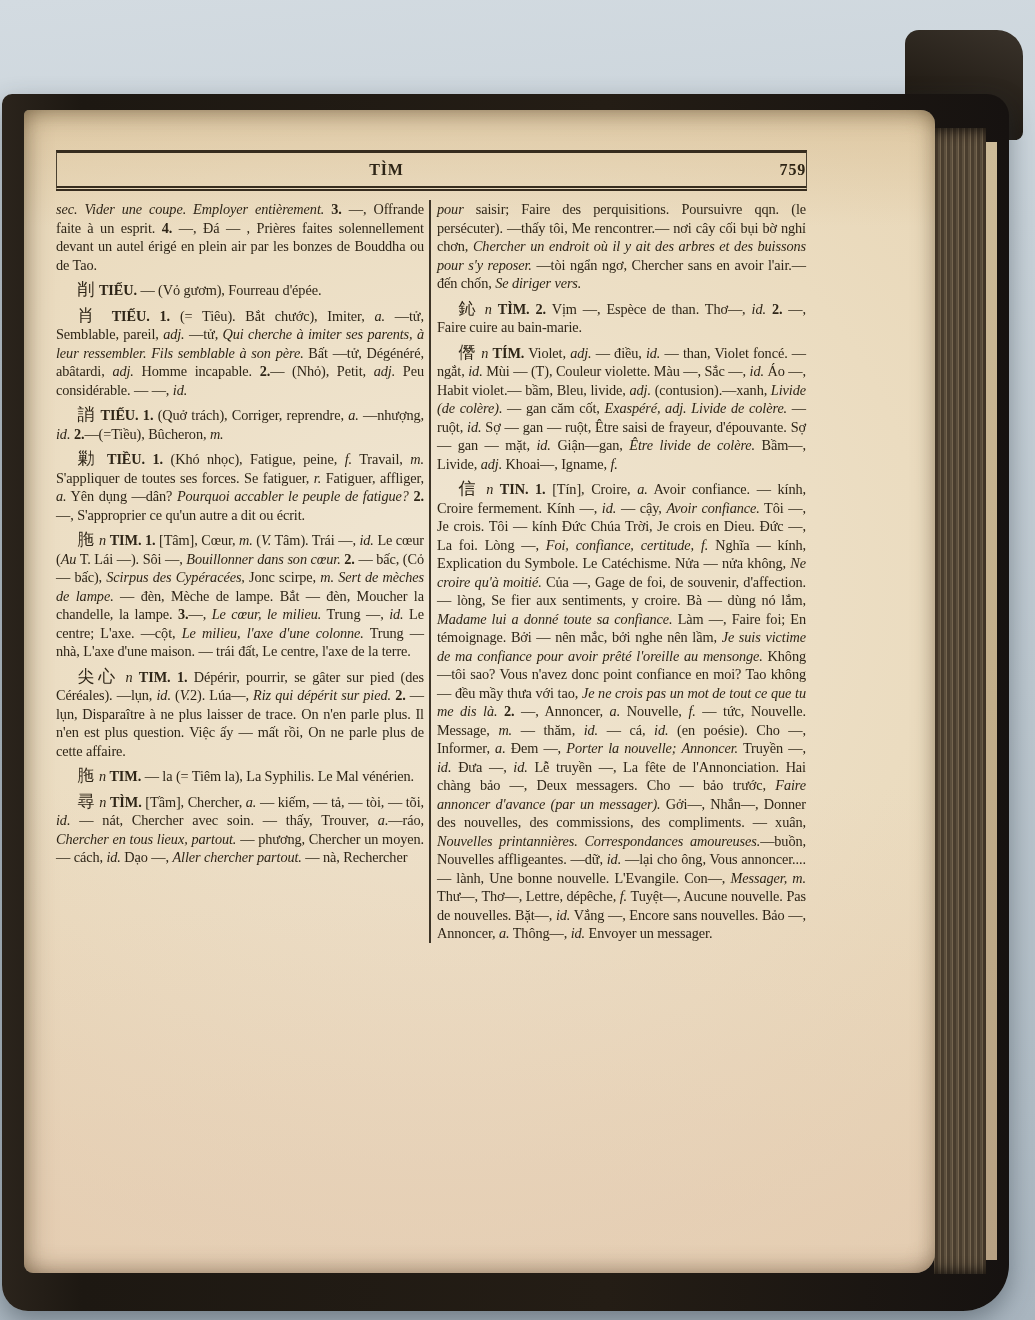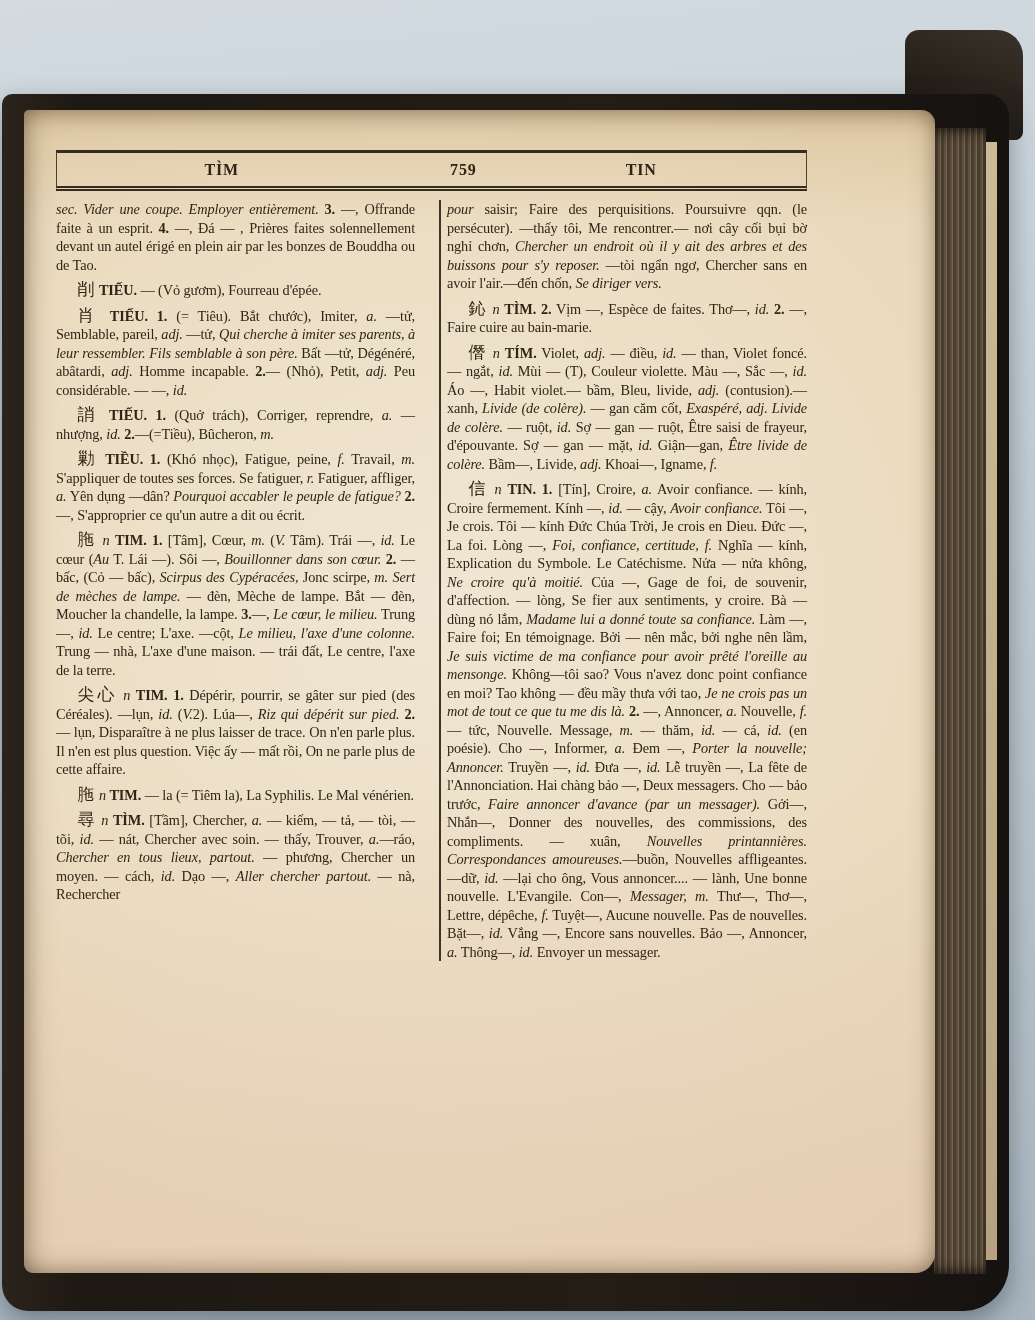--- a/index.html
+++ b/index.html
@@ -50,21 +50,21 @@
     border-top:3px solid #362c1e;border-bottom:5px double #362c1e;
     border-left:1px solid #4a4030;border-right:1px solid #4a4030;
     color:#2e2516;font-weight:bold;font-size:16px;letter-spacing:.8px;
   }
   .running-head .hw{flex:1;text-align:center;}
   .running-head .pn{width:90px;text-align:right;font-weight:bold;}
   
   .columns{display:flex;margin-top:9px;color:#2e2517;
     font-size:14.3px;line-height:18.5px;text-align:justify;letter-spacing:-.1px;}
   .col{hyphens:none;}
-  .col-left{width:368px;padding-right:24px;}
+  .col-left{width:368px;padding-right:5px;}
   .col-right{width:369px;padding-left:6px;border-left:2px solid #3d3427;}
   p.entry{margin:6px 0 0;text-indent:1.5em;}
   p.entry.cont{margin-top:0;text-indent:0;}
   .sg-b{font-weight:bold;}
   .sg-i{font-style:italic;}
   .sg-c{font-family:"DejaVu Sans","Liberation Sans",sans-serif;font-size:17px;letter-spacing:1px;}
 </style>
 </head>
 <body>
 
@@ -73,38 +73,37 @@
   <div class="cover"></div>
   <div class="edges"></div>
   <div class="edges-light"></div>
 
   <div class="page">
     <div class="page-inner">
 
       <div class="running-head">
         <span class="hw">TÌM</span>
         <span class="pn">759</span>
-        <span class="hw">TIN</span>
       </div>
 
       <div class="columns">
         <div class="col col-left" id="col-left">
             <p class="entry cont"><span class="sg-i">sec. Vider une coupe. Employer entièrement. </span><span class="sg-b">3.</span><span class="sg-n"> —, Offrande faite à un esprit. </span><span class="sg-b">4.</span><span class="sg-n"> —, Đá — , Prières faites solennellement devant un autel érigé en plein air par les bonzes de Bouddha ou de Tao.</span></p>
             <p class="entry"><span class="sg-c">削</span><span class="sg-b"> TIẾU.</span><span class="sg-n"> — (Vỏ gươm), Fourreau d'épée.</span></p>
             <p class="entry"><span class="sg-c">肖</span><span class="sg-b"> TIẾU. 1.</span><span class="sg-n"> (= Tiêu). Bắt chước), Imiter, </span><span class="sg-i">a.</span><span class="sg-n"> —tử, Semblable, pareil, </span><span class="sg-i">adj.</span><span class="sg-n"> —tử, </span><span class="sg-i">Qui cherche à imiter ses parents, à leur ressembler. Fils semblable à son père.</span><span class="sg-n"> Bất —tử, Dégénéré, abâtardi, </span><span class="sg-i">adj.</span><span class="sg-n"> Homme incapable. </span><span class="sg-b">2.</span><span class="sg-n">— (Nhỏ), Petit, </span><span class="sg-i">adj.</span><span class="sg-n"> Peu considérable. — —, </span><span class="sg-i">id.</span></p>
             <p class="entry"><span class="sg-c">誚</span><span class="sg-b"> TIẾU. 1.</span><span class="sg-n"> (Quở trách), Corriger, reprendre, </span><span class="sg-i">a.</span><span class="sg-n"> —nhượng, </span><span class="sg-i">id.</span><span class="sg-n"> </span><span class="sg-b">2.</span><span class="sg-n">—(=Tiều), Bûcheron, </span><span class="sg-i">m.</span></p>
             <p class="entry"><span class="sg-c">勦</span><span class="sg-b"> TIỀU. 1.</span><span class="sg-n"> (Khó nhọc), Fatigue, peine, </span><span class="sg-i">f.</span><span class="sg-n"> Travail, </span><span class="sg-i">m.</span><span class="sg-n"> S'appliquer de toutes ses forces. Se fatiguer, </span><span class="sg-i">r.</span><span class="sg-n"> Fatiguer, affliger, </span><span class="sg-i">a.</span><span class="sg-n"> Yên dụng —dân? </span><span class="sg-i">Pourquoi accabler le peuple de fatigue?</span><span class="sg-n"> </span><span class="sg-b">2.</span><span class="sg-n"> —, S'approprier ce qu'un autre a dit ou écrit.</span></p>
             <p class="entry"><span class="sg-c">胣</span><span class="sg-i"> n </span><span class="sg-b">TIM. 1.</span><span class="sg-n"> [Tâm], Cœur, </span><span class="sg-i">m.</span><span class="sg-n"> (</span><span class="sg-i">V.</span><span class="sg-n"> Tâm). Trái —, </span><span class="sg-i">id.</span><span class="sg-n"> Le cœur (</span><span class="sg-i">Au</span><span class="sg-n"> T. Lái —). Sôi —, </span><span class="sg-i">Bouillonner dans son cœur.</span><span class="sg-n"> </span><span class="sg-b">2.</span><span class="sg-n"> — bấc, (Cỏ — bấc), </span><span class="sg-i">Scirpus des Cypéracées,</span><span class="sg-n"> Jonc scirpe, </span><span class="sg-i">m.</span><span class="sg-n"> </span><span class="sg-i">Sert de mèches de lampe.</span><span class="sg-n"> — đèn, Mèche de lampe. Bắt — đèn, Moucher la chandelle, la lampe. </span><span class="sg-b">3.</span><span class="sg-n">—, </span><span class="sg-i">Le cœur, le milieu.</span><span class="sg-n"> Trung —, </span><span class="sg-i">id.</span><span class="sg-n"> Le centre; L'axe. —cột, </span><span class="sg-i">Le milieu, l'axe d'une colonne.</span><span class="sg-n"> Trung — nhà, L'axe d'une maison. — trái đất, Le centre, l'axe de la terre.</span></p>
             <p class="entry"><span class="sg-c">尖心</span><span class="sg-i"> n </span><span class="sg-b">TIM. 1.</span><span class="sg-n"> Dépérir, pourrir, se gâter sur pied (des Céréales). —lụn, </span><span class="sg-i">id.</span><span class="sg-n"> (</span><span class="sg-i">V.</span><span class="sg-n">2). Lúa—, </span><span class="sg-i">Riz qui dépérit sur pied.</span><span class="sg-n"> </span><span class="sg-b">2.</span><span class="sg-n"> — lụn, Disparaître à ne plus laisser de trace. On n'en parle plus. Il n'en est plus question. Việc ấy — mất rồi, On ne parle plus de cette affaire.</span></p>
             <p class="entry"><span class="sg-c">胣</span><span class="sg-i"> n </span><span class="sg-b">TIM.</span><span class="sg-n"> — la (= Tiêm la), La Syphilis. Le Mal vénérien.</span></p>
             <p class="entry"><span class="sg-c">尋</span><span class="sg-i"> n </span><span class="sg-b">TÌM.</span><span class="sg-n"> [Tầm], Chercher, </span><span class="sg-i">a.</span><span class="sg-n"> — kiếm, — tả, — tòi, — tõi, </span><span class="sg-i">id.</span><span class="sg-n"> — nát, Chercher avec soin. — thấy, Trouver, </span><span class="sg-i">a.</span><span class="sg-n">—ráo, </span><span class="sg-i">Chercher en tous lieux, partout.</span><span class="sg-n"> — phương, Chercher un moyen. — cách, </span><span class="sg-i">id.</span><span class="sg-n"> Dạo —, </span><span class="sg-i">Aller chercher partout.</span><span class="sg-n"> — nà, Rechercher</span></p>
           </div>
         <div class="col col-right" id="col-right">
             <p class="entry cont"><span class="sg-i">pour</span><span class="sg-n"> saisir; Faire des perquisitions. Poursuivre qqn. (le persécuter). —thấy tôi, Me rencontrer.— nơi cây cối bụi bờ nghỉ chơn, </span><span class="sg-i">Chercher un endroit où il y ait des arbres et des buissons pour s'y reposer.</span><span class="sg-n"> —tòi ngẩn ngơ, Chercher sans en avoir l'air.—đến chốn, </span><span class="sg-i">Se diriger vers.</span></p>
-            <p class="entry"><span class="sg-c">鈊</span><span class="sg-i"> n </span><span class="sg-b">TÌM. 2.</span><span class="sg-n"> Vịm —, Espèce de faites. Thơ—, </span><span class="sg-i">id.</span><span class="sg-n"> </span><span class="sg-b">2.</span><span class="sg-n"> —, Faire cuire au bain-marie.</span></p>
+            <p class="entry"><span class="sg-c">鈊</span><span class="sg-i"> n </span><span class="sg-b">TÌM. 2.</span><span class="sg-n"> Vịm —, Espèce de than. Thơ—, </span><span class="sg-i">id.</span><span class="sg-n"> </span><span class="sg-b">2.</span><span class="sg-n"> —, Faire cuire au bain-marie.</span></p>
             <p class="entry"><span class="sg-c">僭</span><span class="sg-i"> n </span><span class="sg-b">TÍM.</span><span class="sg-n"> Violet, </span><span class="sg-i">adj.</span><span class="sg-n"> — điều, </span><span class="sg-i">id.</span><span class="sg-n"> — than, Violet foncé. — ngắt, </span><span class="sg-i">id.</span><span class="sg-n"> Mùi — (T), Couleur violette. Màu —, Sắc —, </span><span class="sg-i">id.</span><span class="sg-n"> Áo —, Habit violet.— bầm, Bleu, livide, </span><span class="sg-i">adj.</span><span class="sg-n"> (contusion).—xanh, </span><span class="sg-i">Livide (de colère).</span><span class="sg-n"> — gan căm cốt, </span><span class="sg-i">Exaspéré, adj. Livide de colère.</span><span class="sg-n"> — ruột, </span><span class="sg-i">id.</span><span class="sg-n"> Sợ — gan — ruột, Être saisi de frayeur, d'épouvante. Sợ — gan — mặt, </span><span class="sg-i">id.</span><span class="sg-n"> Giận—gan, </span><span class="sg-i">Être livide de colère.</span><span class="sg-n"> Bầm—, Livide, </span><span class="sg-i">adj.</span><span class="sg-n"> Khoai—, Igname, </span><span class="sg-i">f.</span></p>
             <p class="entry"><span class="sg-c">信</span><span class="sg-i"> n </span><span class="sg-b">TIN. 1.</span><span class="sg-n"> [Tín], Croire, </span><span class="sg-i">a.</span><span class="sg-n"> Avoir confiance. — kính, Croire fermement. Kính —, </span><span class="sg-i">id.</span><span class="sg-n"> — cậy, </span><span class="sg-i">Avoir confiance.</span><span class="sg-n"> Tôi —, Je crois. Tôi — kính Đức Chúa Trời, Je crois en Dieu. Đức —, La foi. Lòng —, </span><span class="sg-i">Foi, confiance, certitude, f.</span><span class="sg-n"> Nghĩa — kính, Explication du Symbole. Le Catéchisme. Nửa — nửa không, </span><span class="sg-i">Ne croire qu'à moitié.</span><span class="sg-n"> Của —, Gage de foi, de souvenir, d'affection. — lòng, Se fier aux sentiments, y croire. Bà — dùng nó lắm, </span><span class="sg-i">Madame lui a donné toute sa confiance.</span><span class="sg-n"> Làm —, Faire foi; En témoignage. Bởi — nên mắc, bởi nghe nên lầm, </span><span class="sg-i">Je suis victime de ma confiance pour avoir prêté l'oreille au mensonge.</span><span class="sg-n"> Không—tôi sao? Vous n'avez donc point confiance en moi? Tao không — đều mầy thưa với tao, </span><span class="sg-i">Je ne crois pas un mot de tout ce que tu me dis là.</span><span class="sg-n"> </span><span class="sg-b">2.</span><span class="sg-n"> —, Annoncer, </span><span class="sg-i">a.</span><span class="sg-n"> Nouvelle, </span><span class="sg-i">f.</span><span class="sg-n"> — tức, Nouvelle. Message, </span><span class="sg-i">m.</span><span class="sg-n"> — thăm, </span><span class="sg-i">id.</span><span class="sg-n"> — cá, </span><span class="sg-i">id.</span><span class="sg-n"> (en poésie). Cho —, Informer, </span><span class="sg-i">a.</span><span class="sg-n"> Đem —, </span><span class="sg-i">Porter la nouvelle; Annoncer.</span><span class="sg-n"> Truyền —, </span><span class="sg-i">id.</span><span class="sg-n"> Đưa —, </span><span class="sg-i">id.</span><span class="sg-n"> Lễ truyền —, La fête de l'Annonciation. Hai chàng bảo —, Deux messagers. Cho — bảo trước, </span><span class="sg-i">Faire annoncer d'avance (par un messager).</span><span class="sg-n"> Gởi—, Nhắn—, Donner des nouvelles, des commissions, des compliments. — xuân, </span><span class="sg-i">Nouvelles printannières. Correspondances amoureuses.</span><span class="sg-n">—buồn, Nouvelles affligeantes. —dữ, </span><span class="sg-i">id.</span><span class="sg-n"> —lại cho ông, Vous annoncer.... — lành, Une bonne nouvelle. L'Evangile. Con—, </span><span class="sg-i">Messager, m.</span><span class="sg-n"> Thư—, Thơ—, Lettre, dépêche, </span><span class="sg-i">f.</span><span class="sg-n"> Tuyệt—, Aucune nouvelle. Pas de nouvelles. Bặt—, </span><span class="sg-i">id.</span><span class="sg-n"> Vắng —, Encore sans nouvelles. Bảo —, Annoncer, </span><span class="sg-i">a.</span><span class="sg-n"> Thông—, </span><span class="sg-i">id.</span><span class="sg-n"> Envoyer un messager.</span></p>
           </div>
       </div>
 
     </div>
   </div>
 </div>
 
 </body></html>

